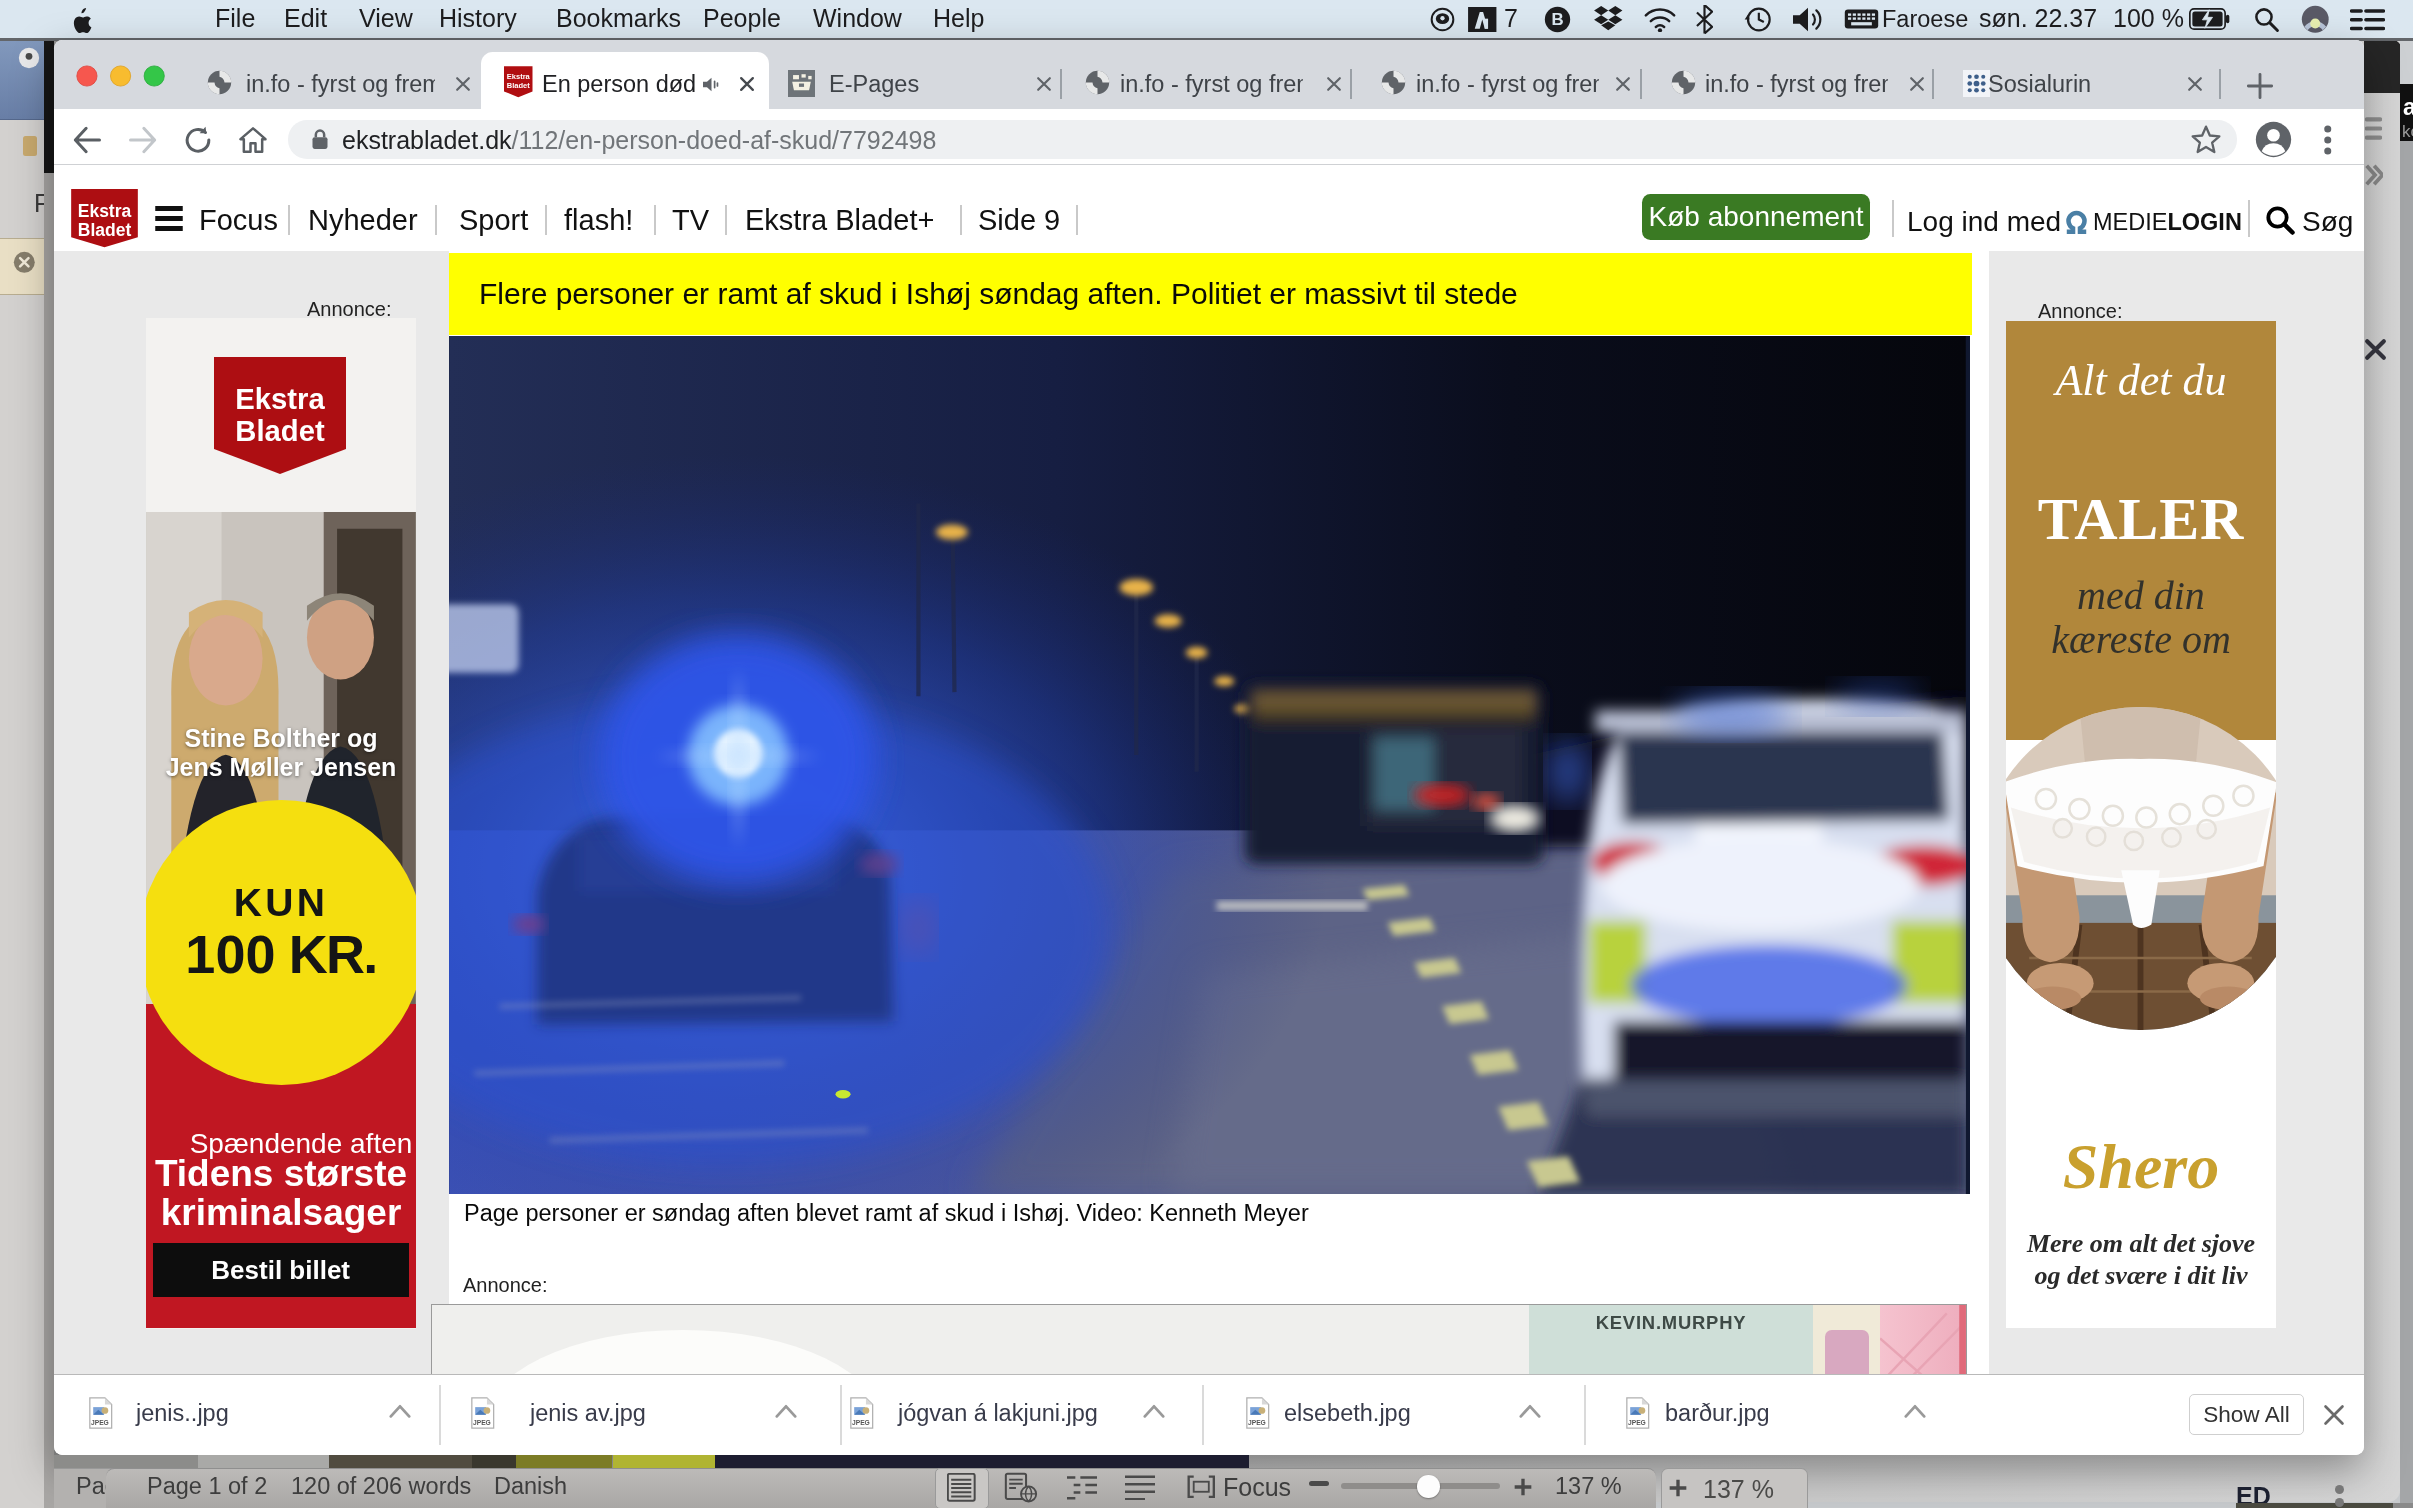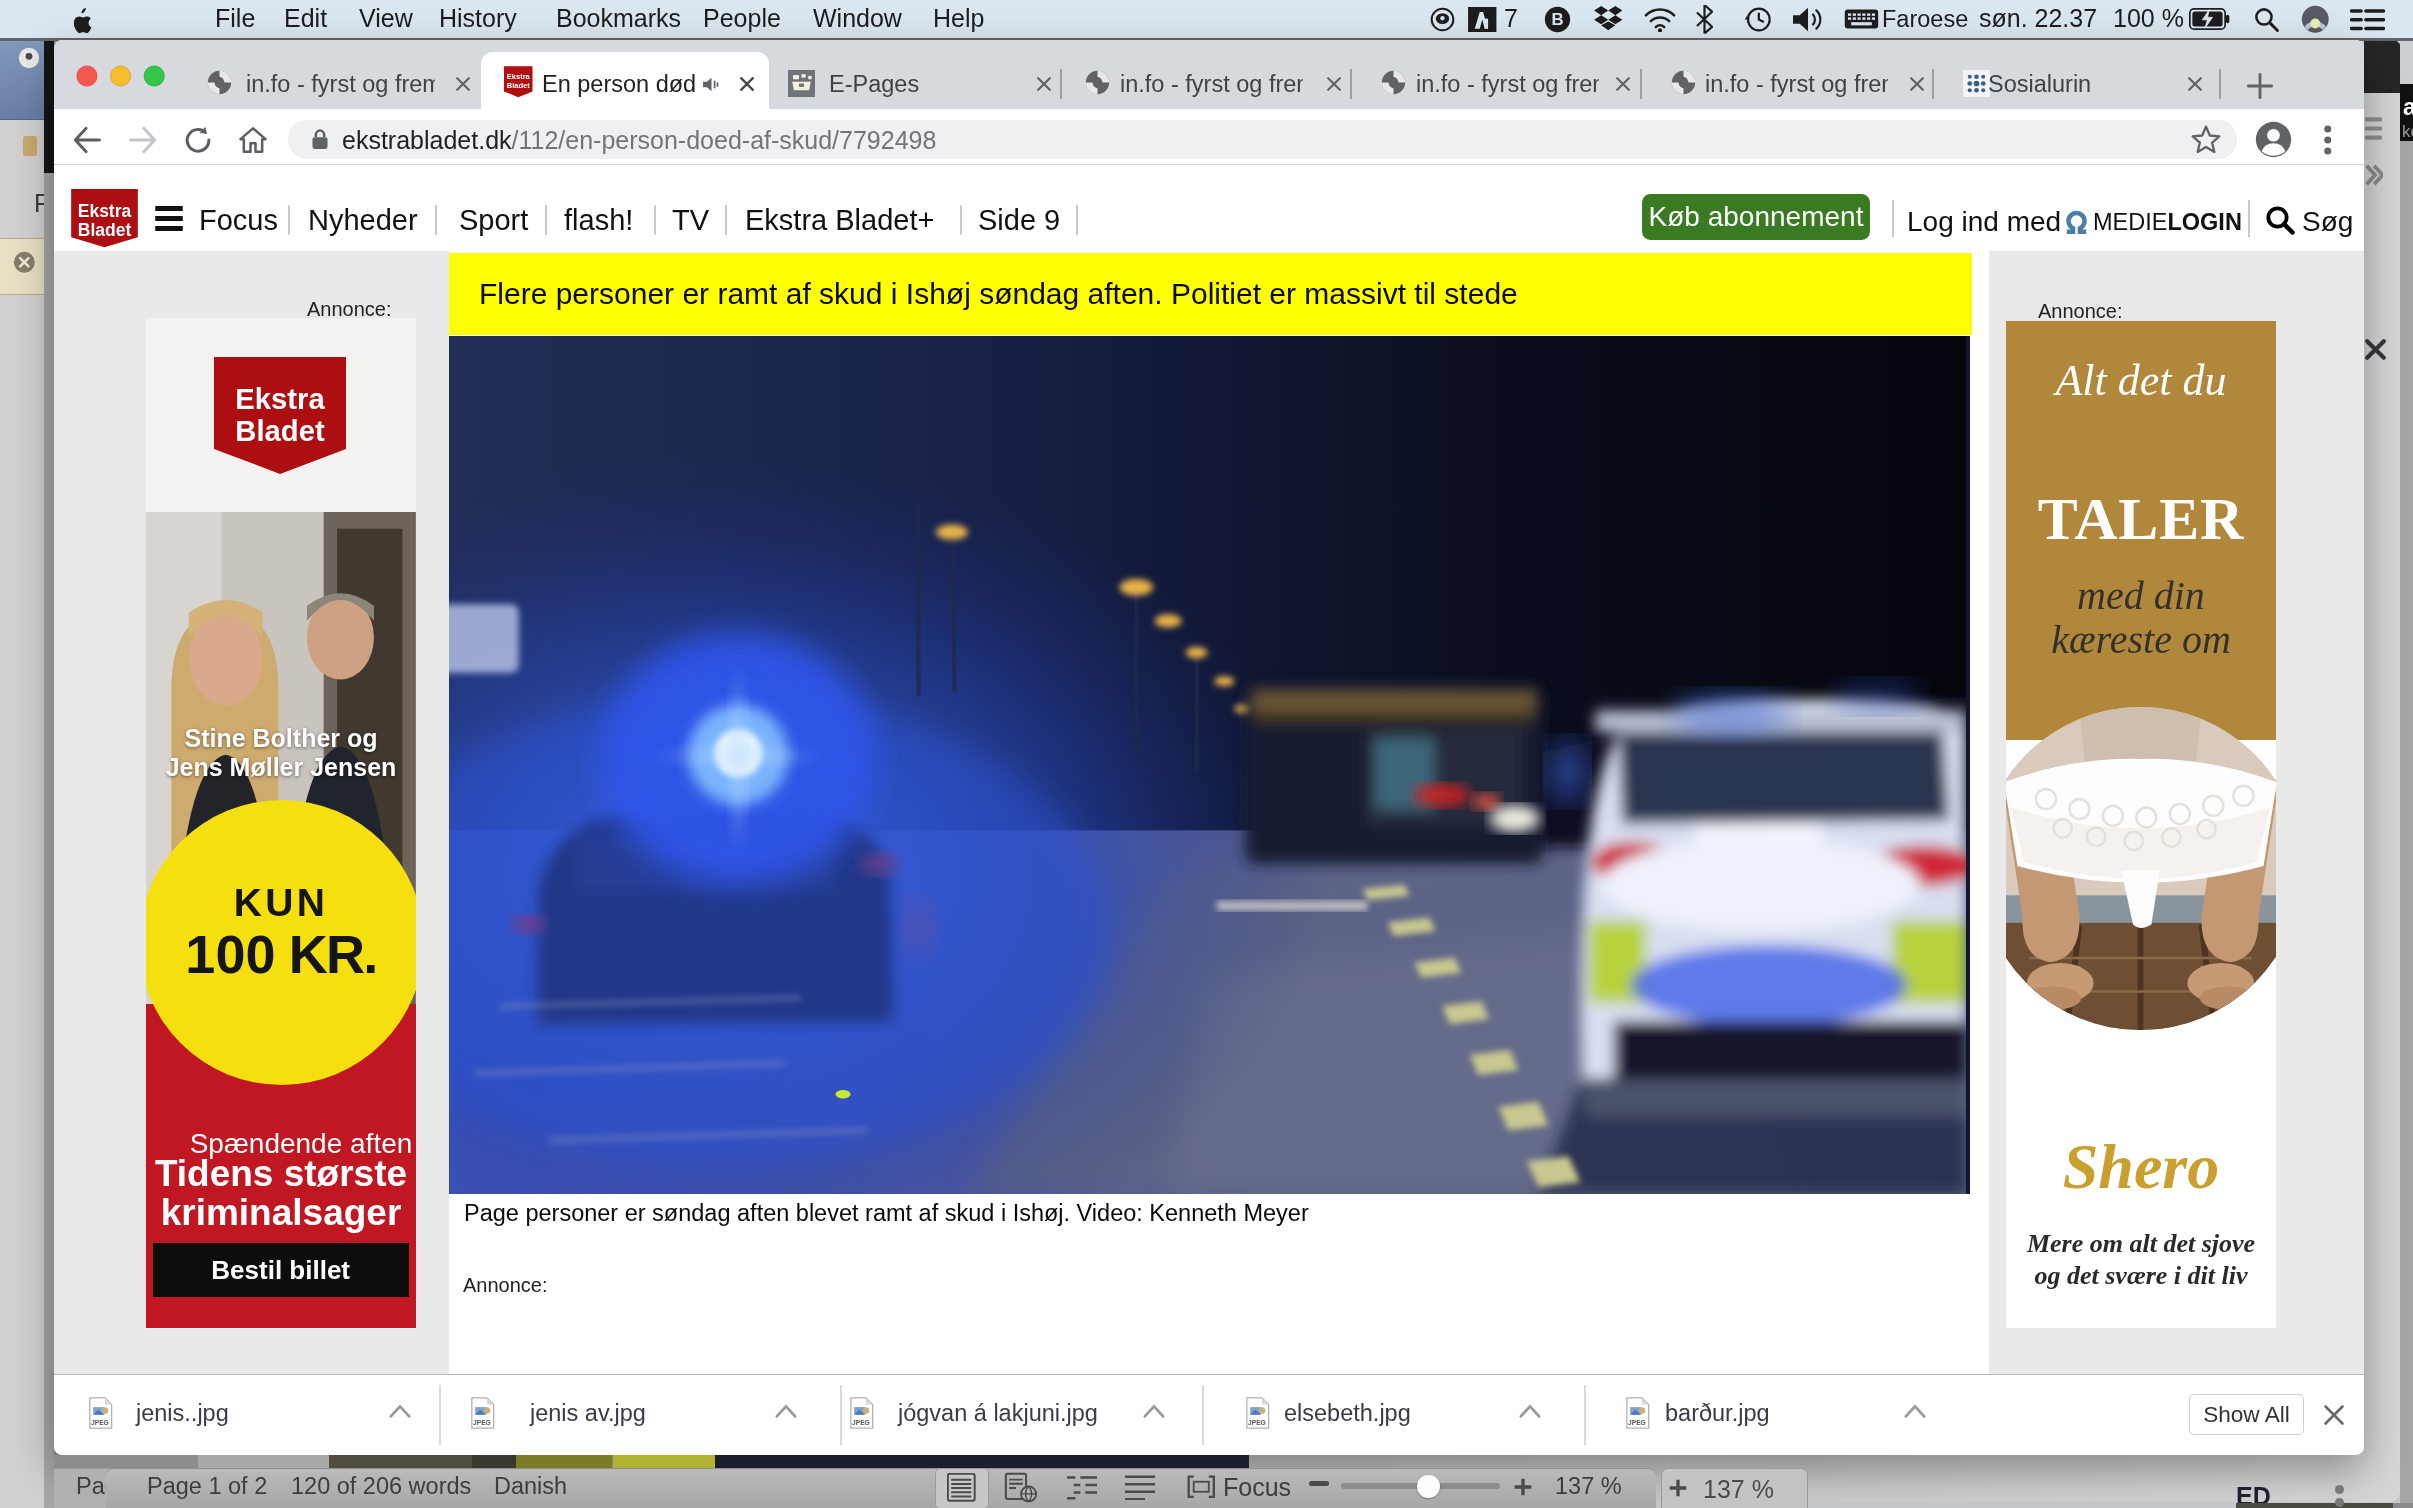--- a/index.html
+++ b/index.html
@@ -470,20 +470,33 @@
               <path d="M120 960 L500 948"></path>
         </g>
         <ellipse cx="470" cy="905" rx="9" ry="5" fill="#c8e830"></ellipse>
       </svg>
     </div>
 
     <div class="abs" style="left:410px;top:1032px;font-size:23.5px;color:#0a0a0a;">Page personer er søndag aften blevet ramt af skud i Ishøj. Video: Kenneth Meyer</div>
 
     <div class="abs" style="left:409px;top:1106px;font-size:20px;color:#222;">Annonce:</div>
 
+    <div class="abs" style="left:377px;top:1136px;width:1534px;height:70px;border:1.7px solid #9a9a9a;background:#efefed;overflow:hidden;">
+      <div class="abs" style="left:50px;top:25px;width:402px;height:193px;background:#fcfcfa;border-radius:50%;"></div>
+      <div class="abs" style="left:1097px;top:0;width:284px;height:70px;background:#cfdfd8;"></div>
+      <div class="abs" style="left:1097px;top:6.7px;width:284px;text-align:center;font-size:18.4px;font-weight:bold;color:#3e4a46;letter-spacing:0.8px;">KEVIN.MURPHY</div>
+      <div class="abs" style="left:1408px;top:0px;font-size:11.7px;color:#b4566a;">KEVIN.MURPHY</div>
+      <div class="abs" style="left:1381px;top:0;width:67px;height:70px;background:#f0ead8;"></div>
+      <div class="abs" style="left:1393px;top:25px;width:44px;height:45px;background:#d8a8c0;border-radius:6.7px 6.7px 0 0;"></div>
+      <div class="abs" style="left:1448px;top:0;width:86px;height:70px;background:linear-gradient(90deg,#f5c3cf,#eeadbd);"></div>
+      <svg class="abs" style="left:1448px;top:0" width="86" height="70" viewBox="0 0 103 84">
+            <path d="M10 84 L80 10 M40 84 L103 20 M0 40 L50 84" stroke="#e8a4b4" stroke-width="3" fill="none"></path>
+            <rect x="95" y="0" width="8" height="84" fill="#e06a7a"></rect>
+          </svg>
+    </div>
 
     <div class="abs" style="left:253px;top:130px;font-size:20px;color:#222;">Annonce:</div>
     <div class="abs" id="lad" style="left:92px;top:150px;width:270px;height:1011px;background:#f3f2f0;overflow:hidden;">
       <svg class="abs" style="left:68px;top:39px" width="132" height="117" viewBox="0 0 79 70">
             <path d="M0 0 L79 0 L79 55 L39.5 70 L0 55 Z" fill="#ad0e12"></path>
             <text x="39.5" y="31" text-anchor="middle" fill="#fff" font-size="17.5" font-weight="bold" font-family="Liberation Sans">Ekstra</text>
             <text x="39.5" y="50" text-anchor="middle" fill="#fff" font-size="17.5" font-weight="bold" font-family="Liberation Sans">Bladet</text>
           </svg>
 
       <svg class="abs" style="left:0;top:194px" width="270" height="494" viewBox="0 0 322 590">

